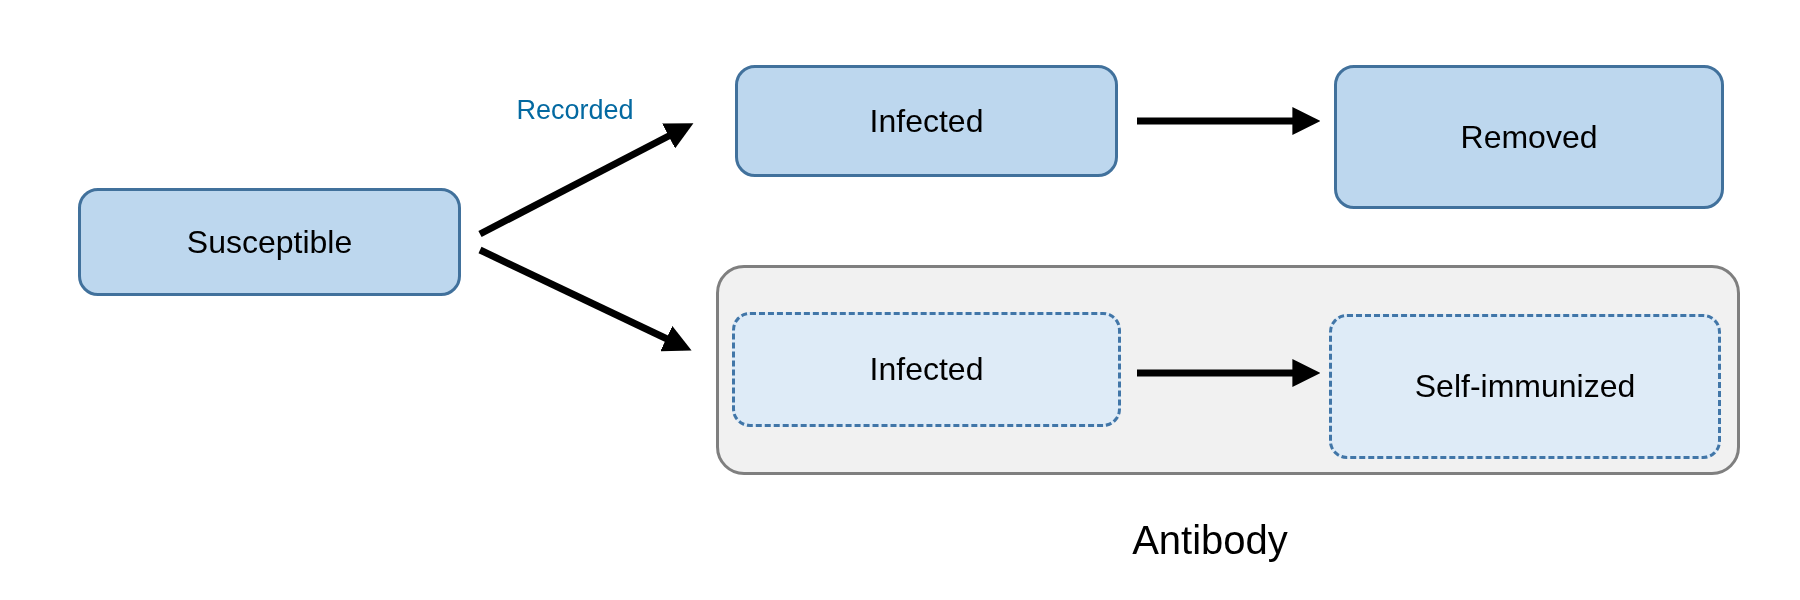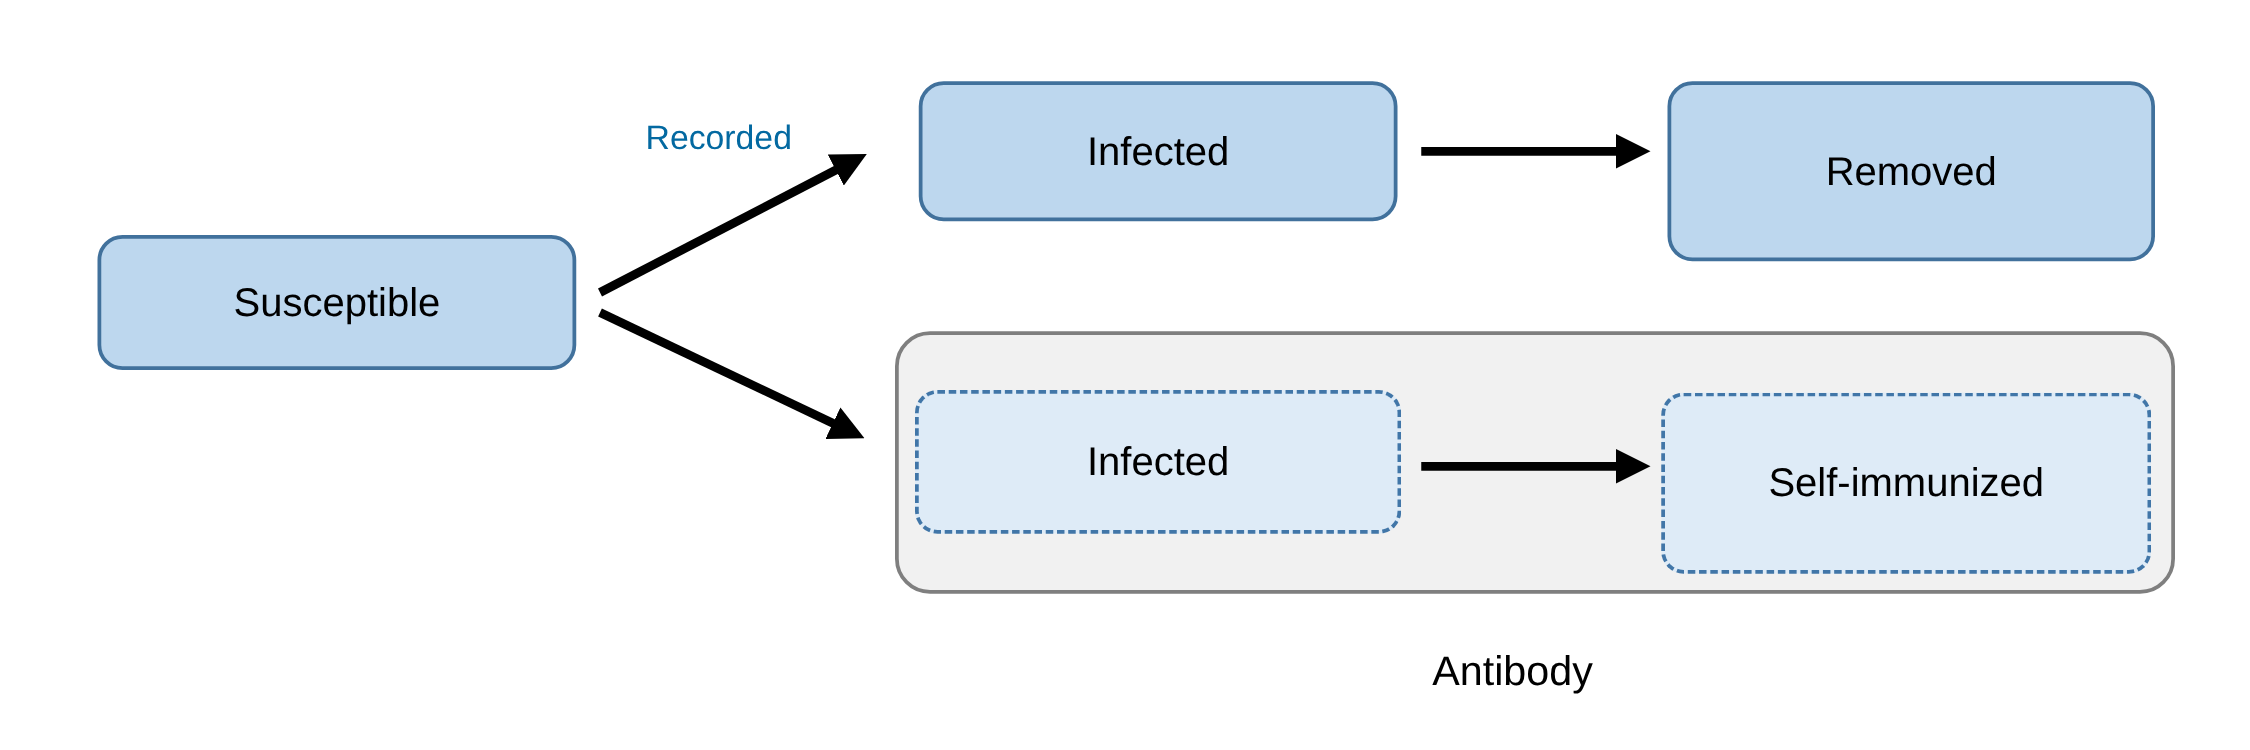--- a/index.html
+++ b/index.html
@@ -42,21 +42,21 @@
   }
   .edge-label {
     position: absolute;
     font-size: 27px;
     color: #0369a1;
     text-align: center;
     white-space: nowrap;
   }
   .group-label {
     position: absolute;
-    font-size: 33px;
+    font-size: 40px;
     color: #000000;
     text-align: center;
     white-space: nowrap;
   }
   #arrow-layer {
     position: absolute;
     left: 0;
     top: 0;
     width: 1800px;
     height: 600px;

